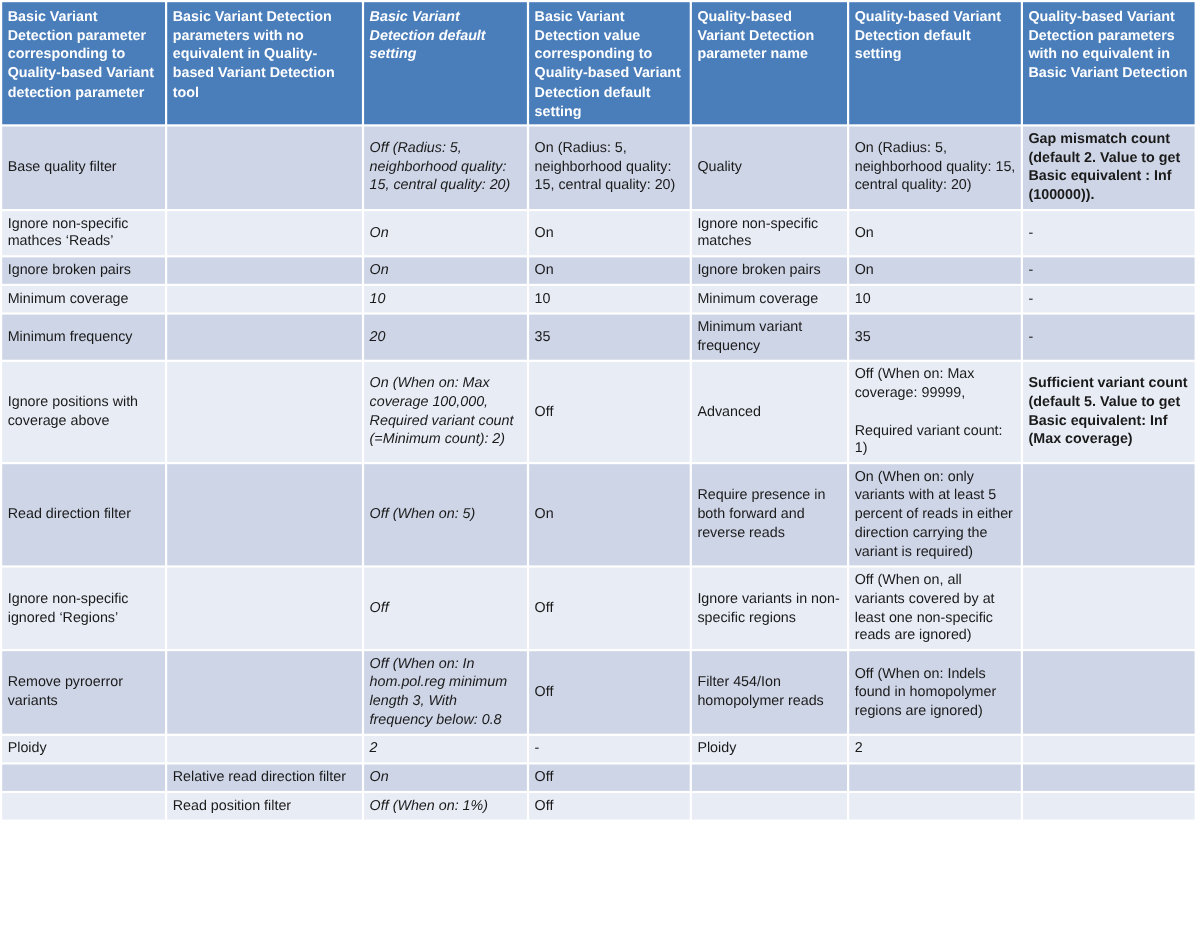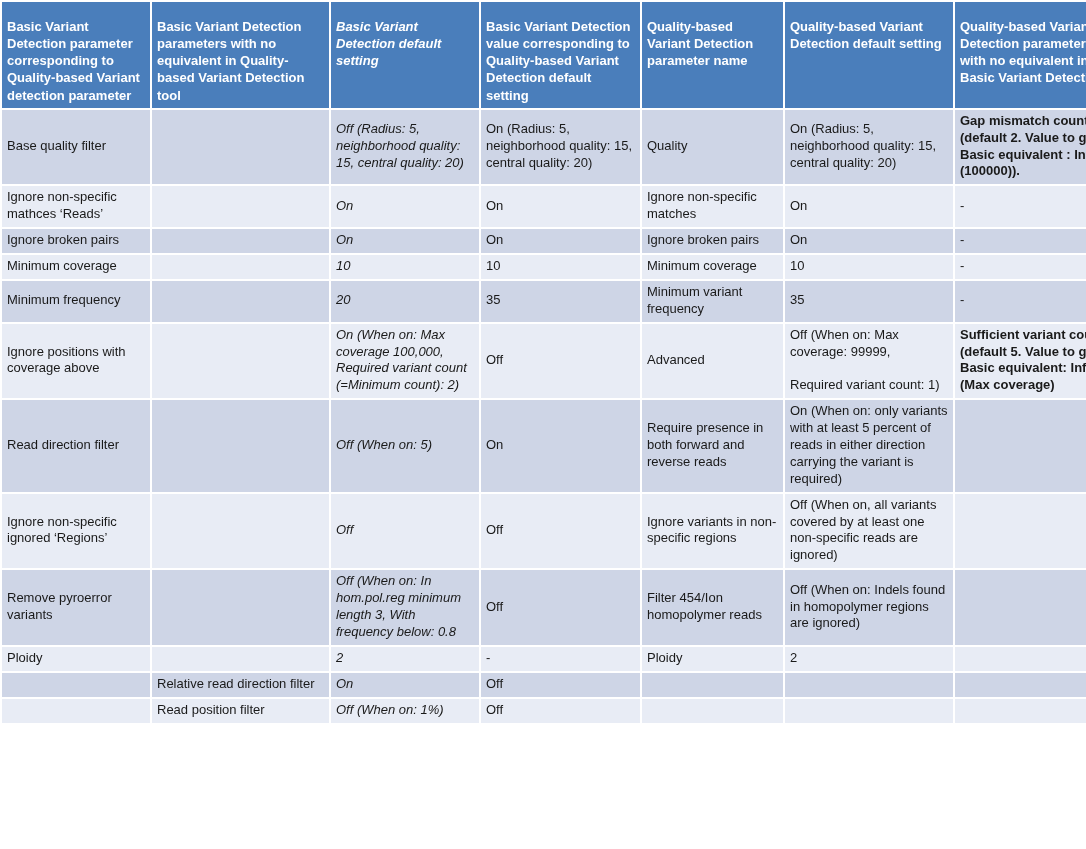--- a/index.html
+++ b/index.html
@@ -32,31 +32,31 @@
     word-wrap: break-word;
     overflow-wrap: break-word;
   }
   table.cmp-table thead th {
     background: #4a7ebb;
     color: #ffffff;
     font-weight: bold;
     vertical-align: top;
     font-size: 13px;
     line-height: 1.32;
-    padding-top: 16px;
+    padding-top: 4px;
   }
   tbody tr.row-light td { background: #e8ecf5; }
   tbody tr.row-dark  td { background: #ced5e6; }
   td.bold-cell { font-weight: bold; }
   .c0 { width: 148px; }
   .c1 { width: 177px; }
   .c2 { width: 148px; font-style: italic; }
-  .c3 { width: 159px; }
+  .c3 { width: 146px; }
   .c4 { width: 141px; margin-left: 41px; }
-  .c5 { width: 168px; }
+  .c5 { width: 156px; }
   .c6 { width: 158px; }
   .cellwrap { display: block; white-space: pre-wrap; }
 </style>
 </head>
 <body>
 
 <table class="cmp-table">
   <colgroup>
     <col class="c0">
       <col class="c1">

